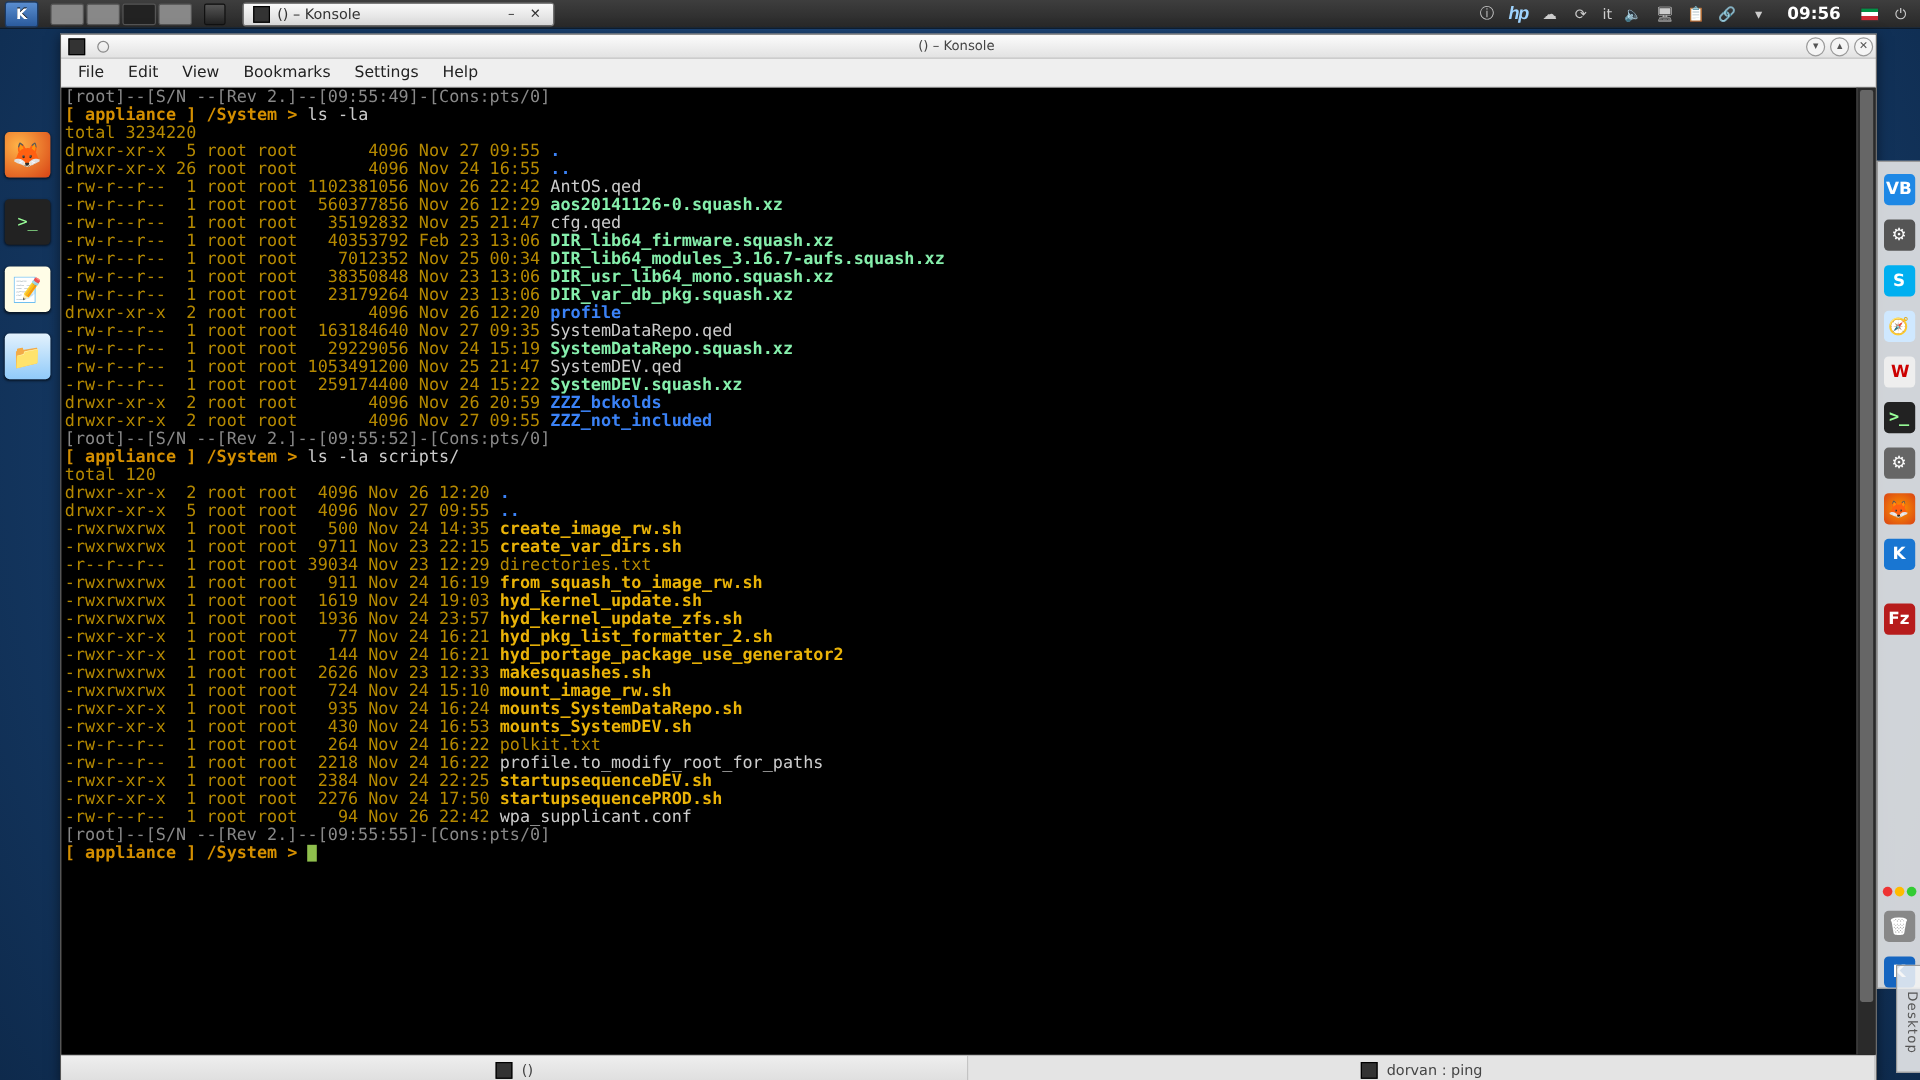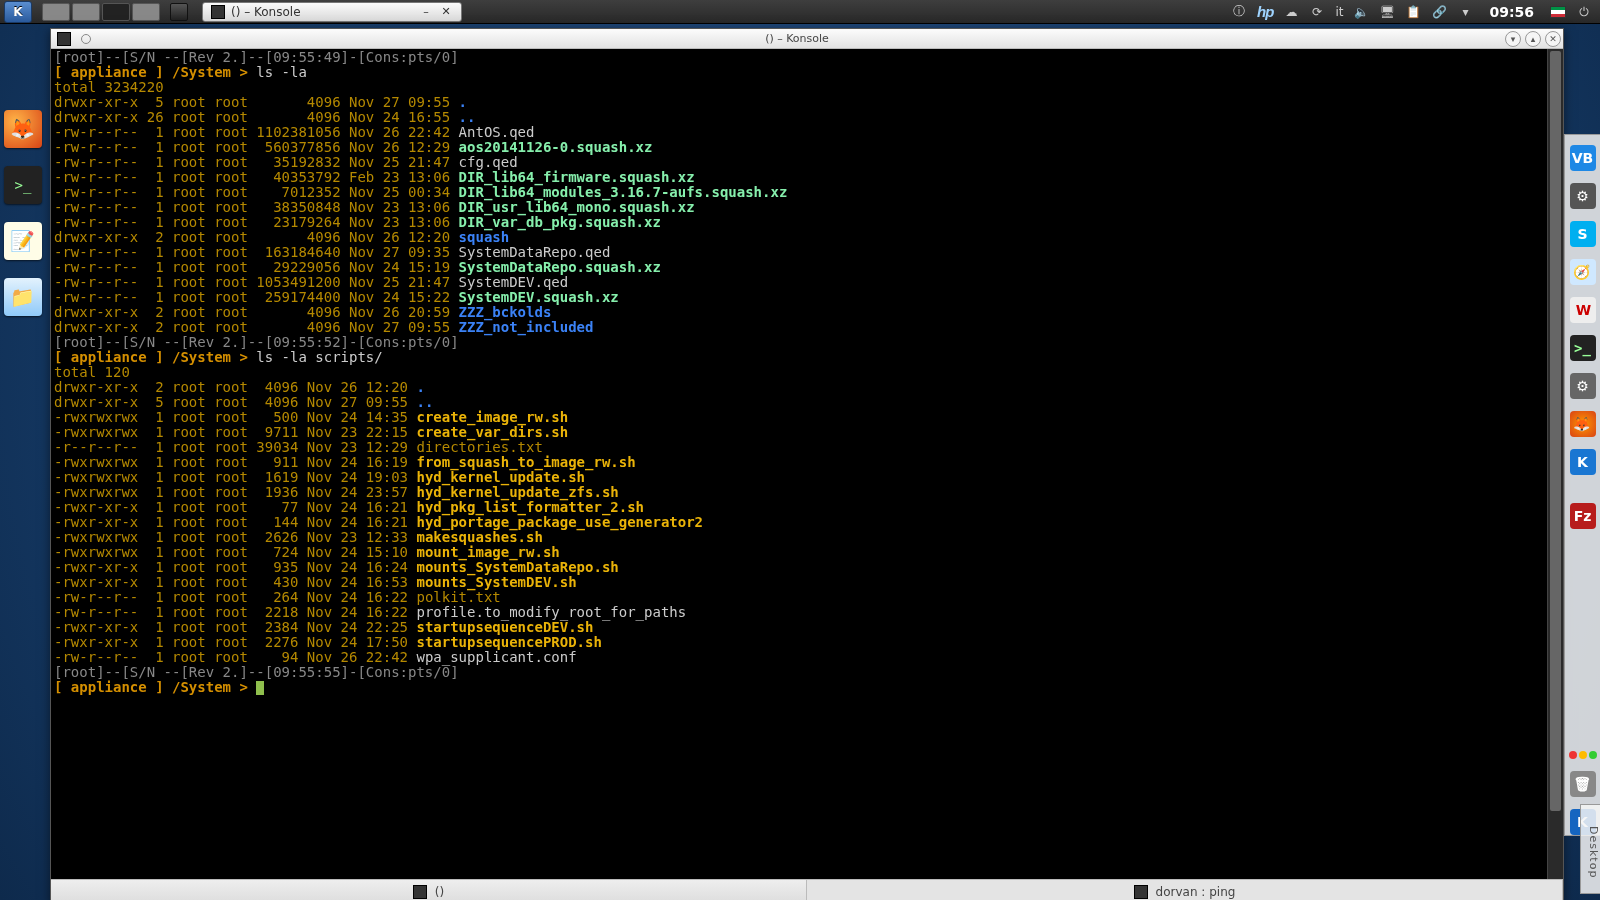--- a/index.html
+++ b/index.html
@@ -44,21 +44,21 @@
   
   #left-dock { position:absolute; left:4px; top:86px; display:flex; flex-direction:column; gap:18px;}
   #left-dock .dicon { width:38px; height:38px; border-radius:4px; box-shadow:0 1px 2px rgba(0,0,0,.6); display:flex; align-items:center; justify-content:center; font-size:20px;}
   .d-ff{ background:radial-gradient(circle at 30% 30%,#ffb347,#d84315);} .d-ff::after{content:"🦊"}
   .d-term{ background:#222; color:#9f9;} .d-term::after{content:">_"; font-family:monospace; font-size:14px;}
   .d-note{ background:#fffde7;} .d-note::after{content:"📝"}
   .d-fm{ background:linear-gradient(#e3f2fd,#90caf9);} .d-fm::after{content:"📁"}
 
   
   #right-dock {
-    position:absolute; right:0; top:110px; width:36px; bottom:64px;
+    position:absolute; right:0; top:110px; width:36px; bottom:76px;
     background:rgba(235,235,235,.88); border-left:1px solid #999; border-top:1px solid #999; border-bottom:1px solid #999;
     display:flex; flex-direction:column; align-items:center; gap:12px; padding-top:10px;
   }
   #right-dock .ricon { width:26px; height:26px; border-radius:4px; display:flex; align-items:center; justify-content:center; font-size:14px; font-weight:bold;}
   .r-vb{background:#1e88e5;color:#fff;} .r-gear{background:#555;color:#fff;}
   .r-sky{background:#00aff0;color:#fff;} .r-safari{background:#cfe8ff;}
   .r-w{background:#eee;color:#c00;letter-spacing:-2px;} .r-term{background:#222;color:#9f9;font-family:monospace;}
   .r-cog{background:#666;color:#fff;} .r-ff{background:radial-gradient(#ff9800,#d84315);}
   .r-k{background:#1976d2;color:#fff;} .r-fz{background:#b71c1c;color:#fff;margin-top:16px;}
   #right-dock .gap{flex:1;}
@@ -170,34 +170,42 @@
 
   <div id="konsole">
     <div id="k-titlebar">
       <span class="ico"></span>
       <span class="dot"></span>
       <span class="ttl">() – Konsole</span>
       <span class="wbtn">▾</span>
       <span class="wbtn">▴</span>
       <span class="wbtn">✕</span>
     </div>
+    <div id="k-menubar">
+      <span class="mitem">File</span>
+      <span class="mitem">Edit</span>
+      <span class="mitem">View</span>
+      <span class="mitem">Bookmarks</span>
+      <span class="mitem">Settings</span>
+      <span class="mitem">Help</span>
+    </div>
 
     <div id="k-term"><div id="termlines"><span class="c-gry">[root]--[S/N --[Rev 2.]--[09:55:49]-[Cons:pts/0]</span>
 <span class="c-prm">[ appliance ] /System &gt; </span><span class="c-wht">ls -la</span>
 <span class="c-ylw">total 3234220</span>
 <span class="c-ylw">drwxr-xr-x  5 root root </span><span class="c-ylw">      4096 Nov 27 09:55 </span><span class="c-blu">.</span>
 <span class="c-ylw">drwxr-xr-x 26 root root </span><span class="c-ylw">      4096 Nov 24 16:55 </span><span class="c-blu">..</span>
 <span class="c-ylw">-rw-r--r--  1 root root </span><span class="c-ylw">1102381056 Nov 26 22:42 </span><span class="c-wht">AntOS.qed</span>
 <span class="c-ylw">-rw-r--r--  1 root root </span><span class="c-ylw"> 560377856 Nov 26 12:29 </span><span class="c-red">aos20141126-0.squash.xz</span>
 <span class="c-ylw">-rw-r--r--  1 root root </span><span class="c-ylw">  35192832 Nov 25 21:47 </span><span class="c-wht">cfg.qed</span>
 <span class="c-ylw">-rw-r--r--  1 root root </span><span class="c-ylw">  40353792 Feb 23 13:06 </span><span class="c-red">DIR_lib64_firmware.squash.xz</span>
 <span class="c-ylw">-rw-r--r--  1 root root </span><span class="c-ylw">   7012352 Nov 25 00:34 </span><span class="c-red">DIR_lib64_modules_3.16.7-aufs.squash.xz</span>
 <span class="c-ylw">-rw-r--r--  1 root root </span><span class="c-ylw">  38350848 Nov 23 13:06 </span><span class="c-red">DIR_usr_lib64_mono.squash.xz</span>
 <span class="c-ylw">-rw-r--r--  1 root root </span><span class="c-ylw">  23179264 Nov 23 13:06 </span><span class="c-red">DIR_var_db_pkg.squash.xz</span>
-<span class="c-ylw">drwxr-xr-x  2 root root </span><span class="c-ylw">      4096 Nov 26 12:20 </span><span class="c-blu">squash</span>
+<span class="c-ylw">drwxr-xr-x  2 root root </span><span class="c-ylw">      4096 Nov 26 12:20 </span><span class="c-blu">profile</span>
 <span class="c-ylw">-rw-r--r--  1 root root </span><span class="c-ylw"> 163184640 Nov 27 09:35 </span><span class="c-wht">SystemDataRepo.qed</span>
 <span class="c-ylw">-rw-r--r--  1 root root </span><span class="c-ylw">  29229056 Nov 24 15:19 </span><span class="c-red">SystemDataRepo.squash.xz</span>
 <span class="c-ylw">-rw-r--r--  1 root root </span><span class="c-ylw">1053491200 Nov 25 21:47 </span><span class="c-wht">SystemDEV.qed</span>
 <span class="c-ylw">-rw-r--r--  1 root root </span><span class="c-ylw"> 259174400 Nov 24 15:22 </span><span class="c-red">SystemDEV.squash.xz</span>
 <span class="c-ylw">drwxr-xr-x  2 root root </span><span class="c-ylw">      4096 Nov 26 20:59 </span><span class="c-blu">ZZZ_bckolds</span>
 <span class="c-ylw">drwxr-xr-x  2 root root </span><span class="c-ylw">      4096 Nov 27 09:55 </span><span class="c-blu">ZZZ_not_included</span>
 <span class="c-gry">[root]--[S/N --[Rev 2.]--[09:55:52]-[Cons:pts/0]</span>
 <span class="c-prm">[ appliance ] /System &gt; </span><span class="c-wht">ls -la scripts/</span>
 <span class="c-ylw">total 120</span>
 <span class="c-ylw">drwxr-xr-x  2 root root </span><span class="c-ylw"> 4096 Nov 26 12:20 </span><span class="c-blu">.</span>

